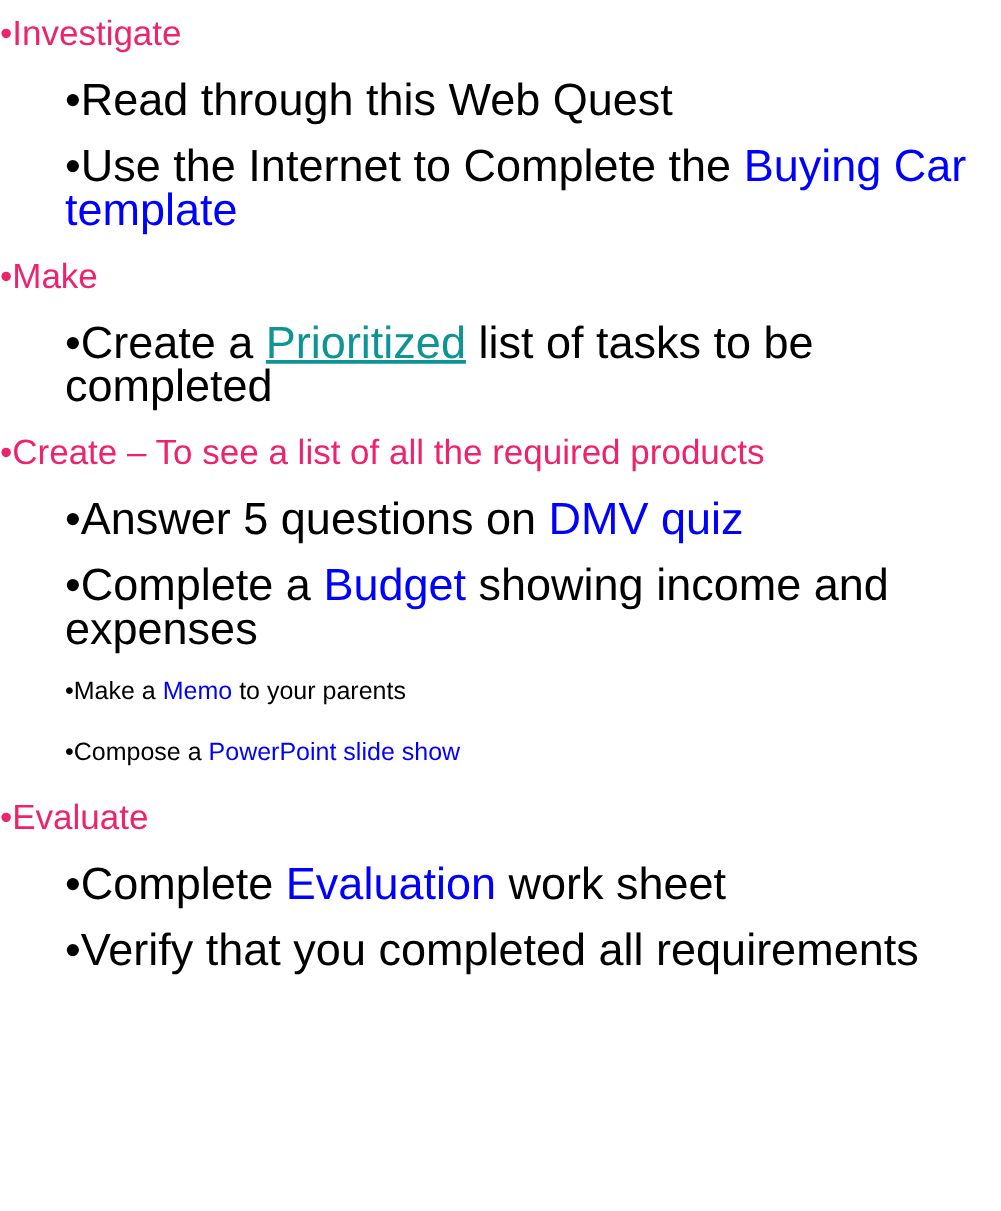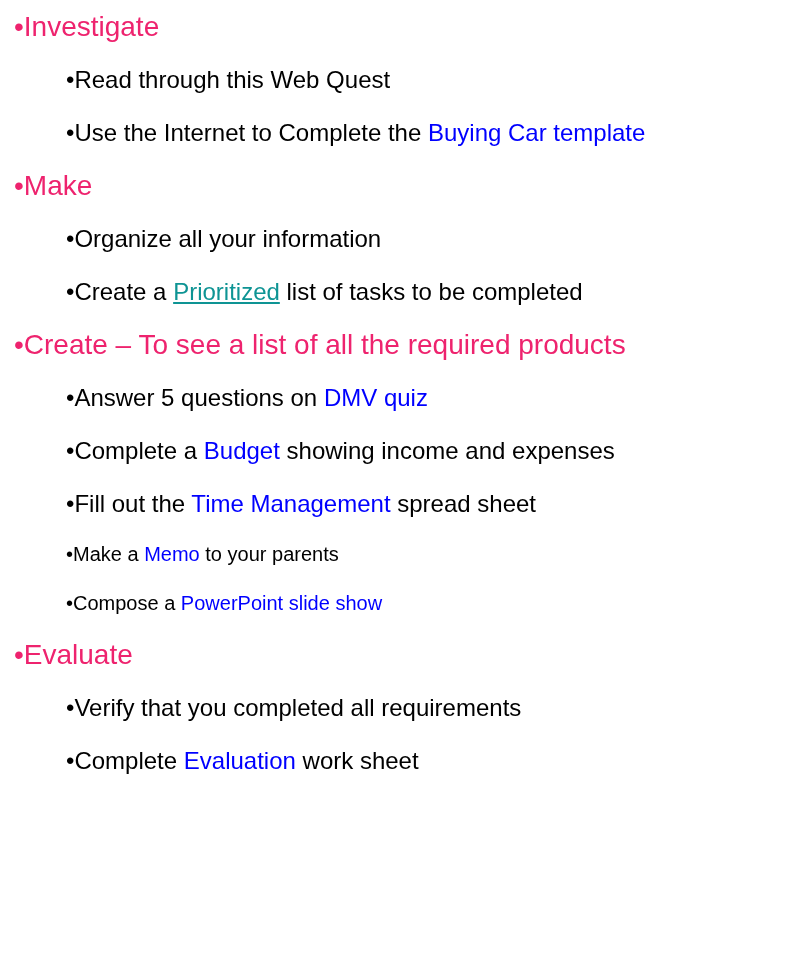--- a/index.html
+++ b/index.html
@@ -8,33 +8,33 @@
     background: #ffffff;
   }
   body {
     width: 801px;
     height: 969px;
     overflow: hidden;
     font-family: "Liberation Sans", sans-serif;
     color: #000000;
   }
   .slide {
-    padding: 9px 0 0 14px;
+    padding: 9px 0 0 0;
     box-sizing: border-box;
     width: 801px;
   }
   .section-heading {
     font-size: 28px;
     line-height: 35px;
     margin: 0 0 18px 0;
     color: var(--heading-color, #ee236e);
     white-space: nowrap;
   }
   .bullet-item {
-    font-size: 24px;
+    font-size: 36px;
     line-height: 35px;
     margin: 0 0 18px 52px;
     width: 722px;
     color: #000000;
   }
   .bullet-item.small {
     font-size: 20px;
     line-height: 31px;
   }
   a.hyperlink {
@@ -51,29 +51,27 @@
 <body style="--heading-color: #ee236e; --link-color: #0000ff; --teal-color: #0e9494; background: rgb(255, 255, 255);">
 
 <div class="slide" id="slide">
     <div>
       <div class="section-heading">•Investigate</div>
       <div class="bullet-item"><span>•</span><span>Read through this Web Quest</span></div>
       <div class="bullet-item"><span>•</span><span>Use the Internet to Complete the </span><a class="hyperlink">Buying Car template</a></div>
     </div>
     <div>
       <div class="section-heading">•Make</div>
-      <div class="bullet-item"><span>•</span><span>Organize all your information</span></div>
       <div class="bullet-item"><span>•</span><span>Create a </span><a class="hyperlink teal">Prioritized</a><span> list of tasks to be completed</span></div>
     </div>
     <div>
       <div class="section-heading">•Create – To see a list of all the required products</div>
       <div class="bullet-item"><span>•</span><span>Answer 5 questions on </span><a class="hyperlink">DMV quiz</a></div>
       <div class="bullet-item"><span>•</span><span>Complete a </span><a class="hyperlink">Budget</a><span> showing income and expenses</span></div>
-      <div class="bullet-item"><span>•</span><span>Fill out the </span><a class="hyperlink">Time Management</a><span> spread sheet</span></div>
       <div class="bullet-item small"><span>•</span><span>Make a </span><a class="hyperlink">Memo</a><span> to your parents</span></div>
       <div class="bullet-item small"><span>•</span><span>Compose a </span><a class="hyperlink">PowerPoint slide show</a></div>
     </div>
     <div>
       <div class="section-heading">•Evaluate</div>
+      <div class="bullet-item"><span>•</span><span>Complete </span><a class="hyperlink">Evaluation</a><span> work sheet</span></div>
       <div class="bullet-item"><span>•</span><span>Verify that you completed all requirements</span></div>
-      <div class="bullet-item"><span>•</span><span>Complete </span><a class="hyperlink">Evaluation</a><span> work sheet</span></div>
     </div>
   </div>
 
 </body></html>

